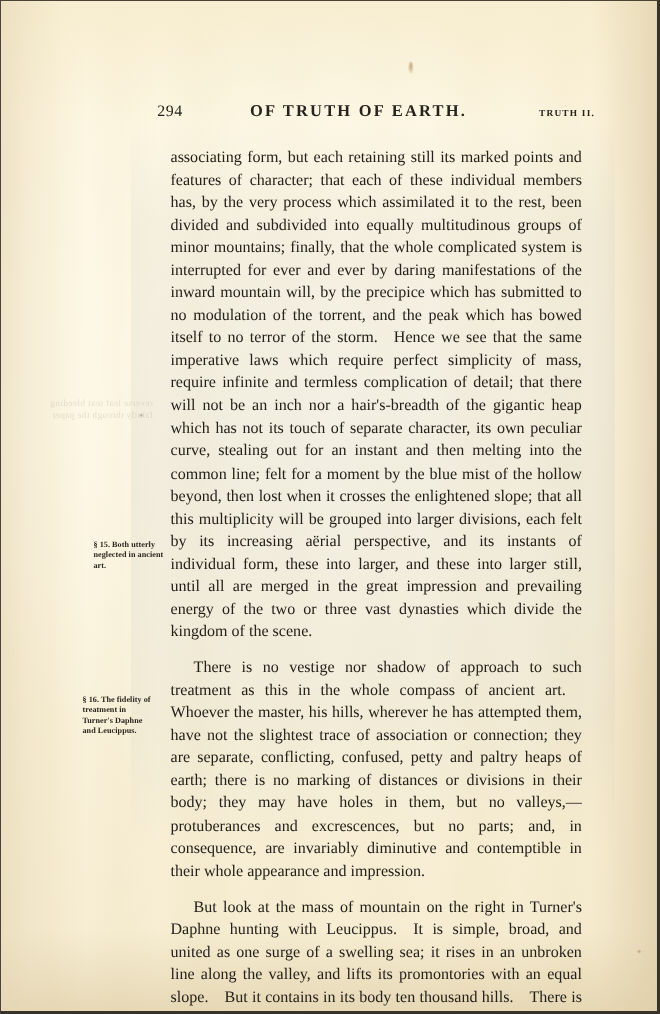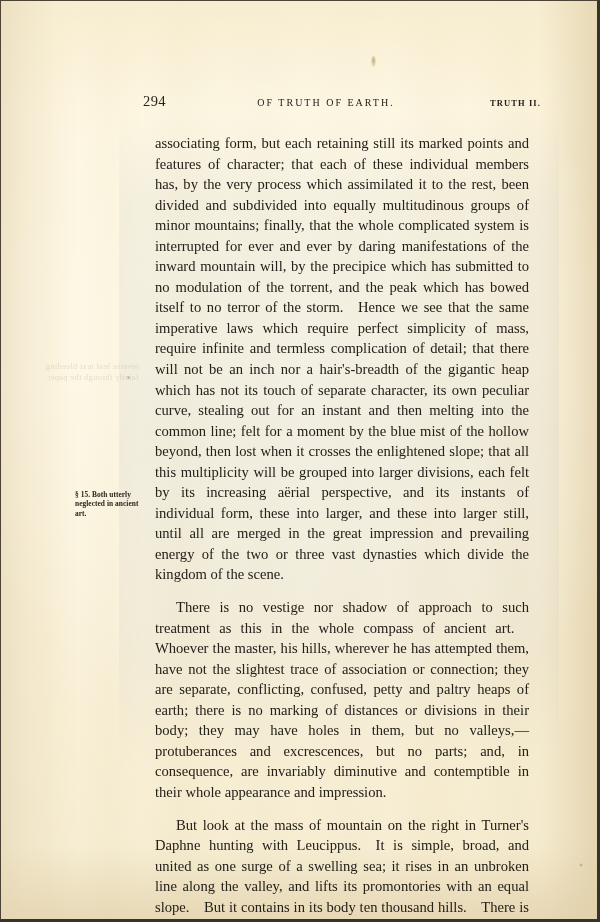--- a/index.html
+++ b/index.html
@@ -86,23 +86,23 @@
     display: flex;
     align-items: baseline;
     justify-content: space-between;
     color: #26221c;
   }
   #folio {
     font-size: 14.5px;
     letter-spacing: 0.4px;
   }
   #head-title {
-    font-size: 10px;
+    font-size: 15px;
     letter-spacing: 2.0px;
-    font-weight: 400;
+    font-weight: 700;
     margin-left: -4px;
   }
   #part-label {
     font-size: 8.5px;
     letter-spacing: 1.1px;
     font-weight: 700;
   }
 
   
   #text-block {
@@ -131,21 +131,21 @@
   
   .side-note {
     position: absolute;
     width: 66px;
     color: #2a251e;
     font-size: 7.4px;
     line-height: 9.4px;
     font-weight: 700;
     letter-spacing: 0.05px;
   }
-  #side-note-15 { left: 74px; top: 489px; }
+  #side-note-15 { left: 84px; top: 489px; }
   #side-note-16 { left: 74px; top: 630px; }
 </style>
 </head>
 <body>
 
 <div id="page">
 
   <div id="paper-tone"></div>
   <div id="plate-cast"></div>
 
@@ -165,14 +165,15 @@
   </div>
 
   <div id="text-block">
     <p>associating form, but each retaining still its marked points and features of character; that each of these individual members has, by the very process which assimilated it to the rest, been divided and subdivided into equally multitudinous groups of minor mountains; finally, that the whole complicated system is interrupted for ever and ever by daring manifestations of the inward mountain will, by the precipice which has submitted to no modulation of the torrent, and the peak which has bowed itself to no terror of the storm. Hence we see that the same imperative laws which require perfect simplicity of mass, require infinite and termless complication of detail; that there will not be an inch nor a hair's-breadth of the gigantic heap which has not its touch of separate character, its own peculiar curve, stealing out for an instant and then melting into the common line; felt for a moment by the blue mist of the hollow beyond, then lost when it crosses the enlightened slope; that all this multiplicity will be grouped into larger divisions, each felt by its increasing aërial perspective, and its instants of individual form, these into larger, and these into larger still, until all are merged in the great impression and prevailing energy of the two or three vast dynasties which divide the kingdom of the scene.</p>
     <p class="indent">There is no vestige nor shadow of approach to such treatment as this in the whole compass of ancient art. Whoever the master, his hills, wherever he has attempted them, have not the slightest trace of association or connection; they are separate, conflicting, confused, petty and paltry heaps of earth; there is no marking of distances or divisions in their body; they may have holes in them, but no valleys,—protuberances and excrescences, but no parts; and, in consequence, are invariably diminutive and contemptible in their whole appearance and impression.</p>
     <p class="indent last-line-wide">But look at the mass of mountain on the right in Turner's Daphne hunting with Leucippus. It is simple, broad, and united as one surge of a swelling sea; it rises in an unbroken line along the valley, and lifts its promontories with an equal slope. But it contains in its body ten thousand hills. There is not a quarter of an inch of its surface without its suggestion of increasing distance and individual form. First, on the right, you have a range</p>
   </div>
 
   <div class="side-note" id="side-note-15">§ 15. Both utterly neglected in ancient art.</div>
 
+  <div class="side-note" id="side-note-16">§ 16. The fidelity of treatment in Turner's Daphne and Leucippus.</div>
 
 </div>
 
 </body></html>

